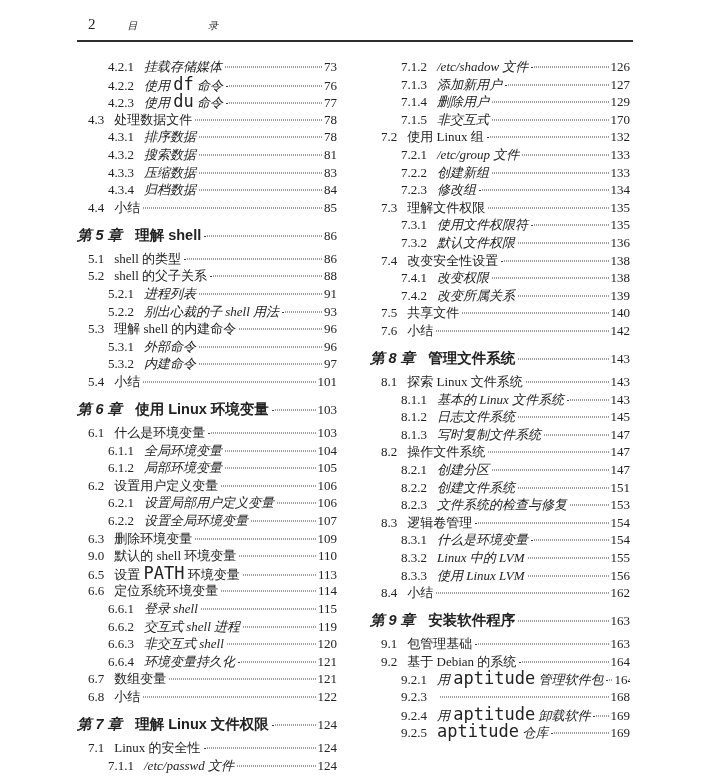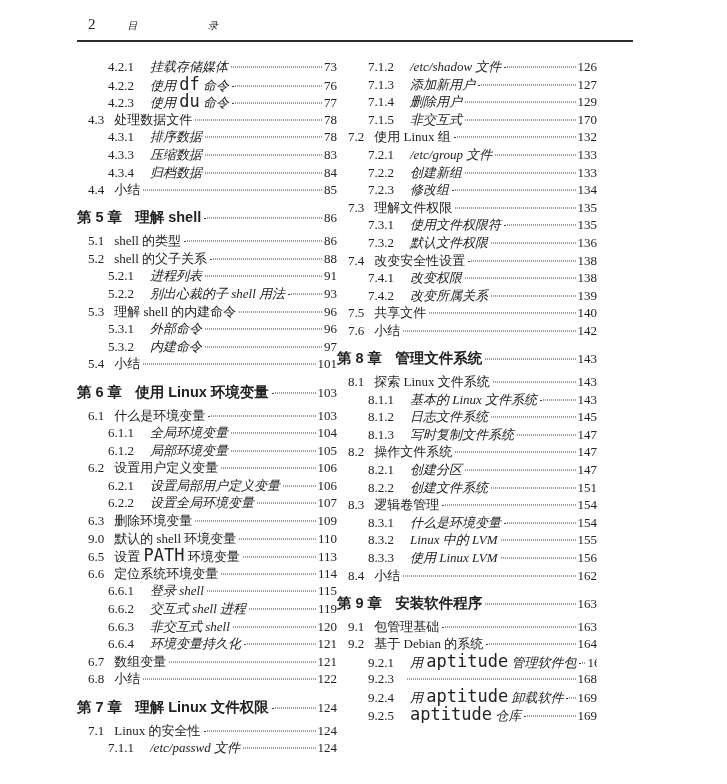--- a/index.html
+++ b/index.html
@@ -24,50 +24,50 @@
   .head-title{
     font-style:italic;
     letter-spacing:34px;
     font-size:10px;
   }
   .head-rule{
     border-bottom:2px solid #2e2e2e;
     height:0;margin-top:0;
   }
   
-  .columns{display:flex;padding-top:16px;}
+  .columns{display:flex;gap:33px;padding-top:16px;}
   .col{width:260px;flex:0 0 260px;}
   
   .row{
     display:flex;align-items:baseline;
     font-size:13px;line-height:17.6px;height:17.6px;
     white-space:nowrap;overflow:hidden;
   }
   .row .num{margin-right:10px;font-style:normal;}
   .row .title{flex:0 0 auto;}
   .row .dots{
     flex:1 1 auto;min-width:6px;height:0;
     border-bottom:1.7px dotted #3d3d3d;
     transform:translateY(-3.5px);
     margin:0 2px 0 3px;
   }
   .row .pagenum{flex:0 0 auto;font-style:normal;}
   
   .level-2{padding-left:11px;}
   .level-3{padding-left:31px;}
   
-  .level-3 .title{font-style:italic;margin-left:6px;}
+  .level-3 .title{font-style:italic;}
   
   .level-1{
     font-family:"Liberation Sans","DejaVu Sans",sans-serif;
     font-weight:bold;font-size:14.5px;
     line-height:20px;height:20px;
     margin:8.5px 0 5px 0;padding-left:0;
   }
-  .level-1 .num{margin-right:13px;}
+  .level-1 .num{margin-right:13px;font-style:italic;}
   .level-1 .pagenum{
     font-family:"Liberation Serif","DejaVu Serif",serif;
     font-weight:normal;font-size:13px;
   }
   
   .mono{
     font-family:"DejaVu Sans Mono","Liberation Mono",monospace;
     font-size:17px;font-style:normal;
   }
 </style>
@@ -108,20 +108,26 @@
           <span class="dots"></span>
           <span class="pagenum">78</span>
         </div>
         <div class="row level-3">
           <span class="num">4.3.1</span>
           <span class="title"><span>排序数据</span></span>
           <span class="dots"></span>
           <span class="pagenum">78</span>
         </div>
         <div class="row level-3">
+          <span class="num">4.3.2</span>
+          <span class="title"><span>搜索数据</span></span>
+          <span class="dots"></span>
+          <span class="pagenum">81</span>
+        </div>
+        <div class="row level-3">
           <span class="num">4.3.3</span>
           <span class="title"><span>压缩数据</span></span>
           <span class="dots"></span>
           <span class="pagenum">83</span>
         </div>
         <div class="row level-3">
           <span class="num">4.3.4</span>
           <span class="title"><span>归档数据</span></span>
           <span class="dots"></span>
           <span class="pagenum">84</span>
@@ -444,20 +450,26 @@
           <span class="num">8.2.1</span>
           <span class="title"><span>创建分区</span></span>
           <span class="dots"></span>
           <span class="pagenum">147</span>
         </div>
         <div class="row level-3">
           <span class="num">8.2.2</span>
           <span class="title"><span>创建文件系统</span></span>
           <span class="dots"></span>
           <span class="pagenum">151</span>
+        </div>
+        <div class="row level-3">
+          <span class="num">8.2.3</span>
+          <span class="title"><span>文件系统的检查与修复</span></span>
+          <span class="dots"></span>
+          <span class="pagenum">153</span>
         </div>
         <div class="row level-2">
           <span class="num">8.3</span>
           <span class="title"><span>逻辑卷管理</span></span>
           <span class="dots"></span>
           <span class="pagenum">154</span>
         </div>
         <div class="row level-3">
           <span class="num">8.3.1</span>
           <span class="title"><span>什么是环境变量</span></span>

